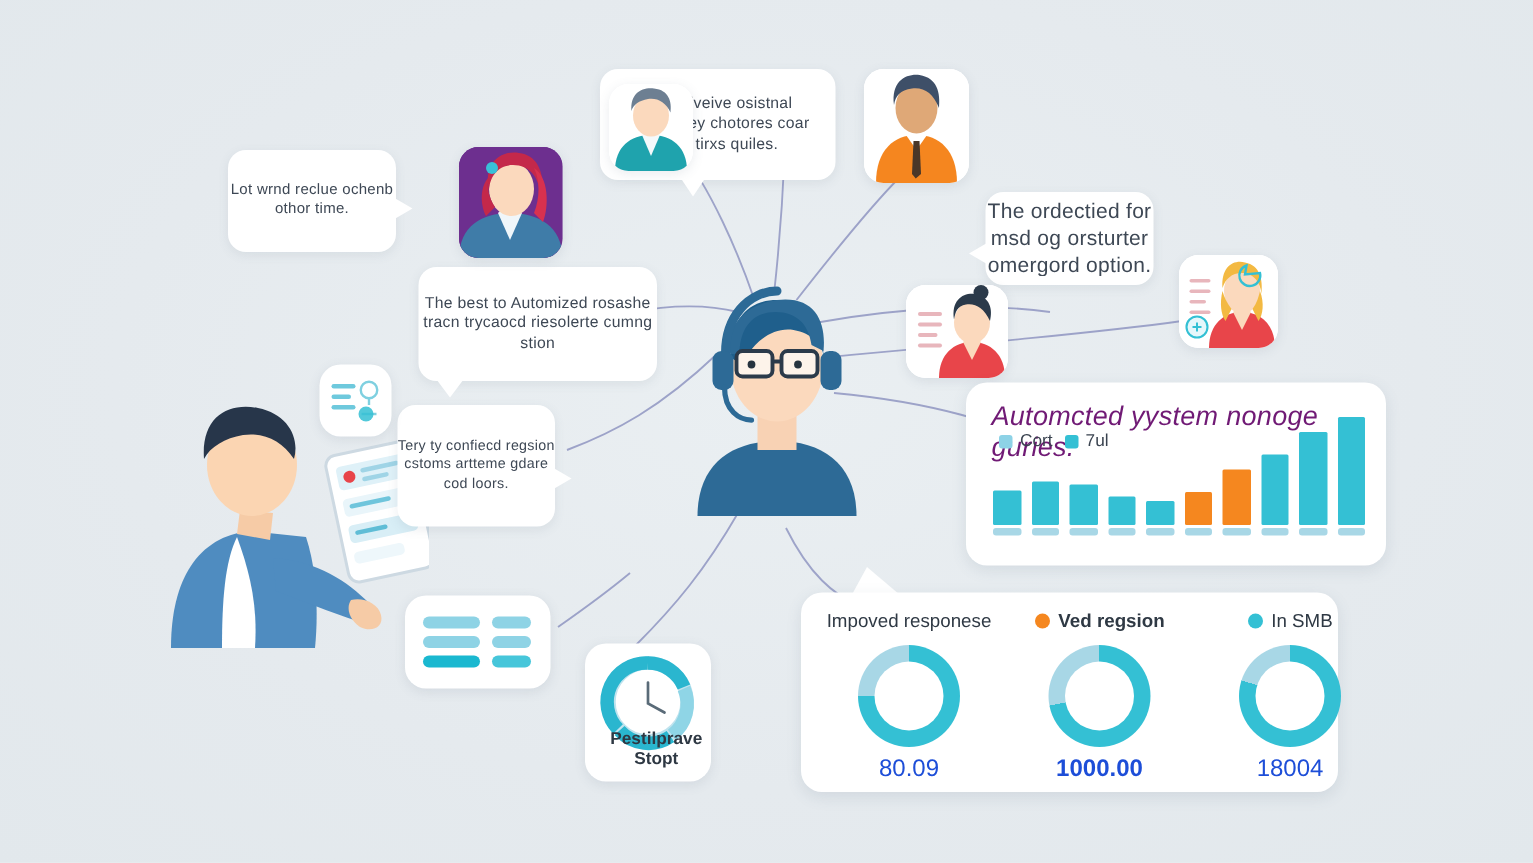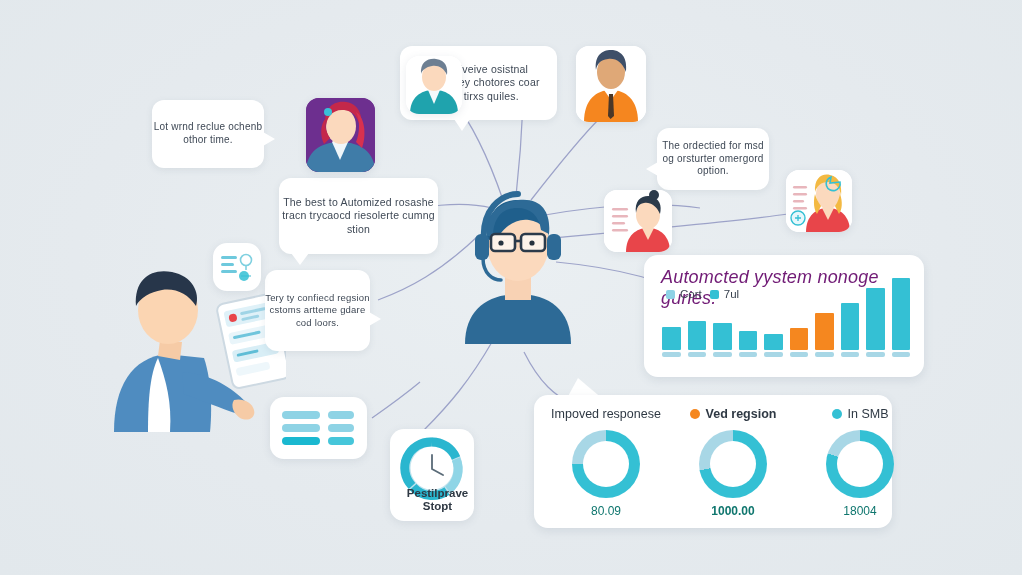--- a/index.html
+++ b/index.html
@@ -84,21 +84,21 @@
     position: absolute;
     width: 120px;
     text-align: center;
   }
   .donut-head { font-size: 12.5px; color: #2f3944; filter: blur(.3px); white-space: nowrap; display:flex; align-items:center; justify-content:center; gap:6px;}
   .dot { width: 10px; height: 10px; border-radius: 50%; display: inline-block; }
   .donut { width: 68px; height: 68px; margin: 9px auto 0; border-radius: 50%; position: relative; }
   .donut::after {
     content: ""; position: absolute; inset: 11px; background: #fff; border-radius: 50%;
   }
-  .donut-val { font-size: 12px; color: #0f766e; margin-top: 6px; filter: blur(.35px); }
+  .donut-val { font-size: 16px; color: #1d4ed8; margin-top: 6px; filter: blur(.35px); }
   
   .tile {
     position: absolute;
     background: #fff;
     border-radius: 14px;
     box-shadow: 0 2px 8px rgba(80,100,120,.12);
   }
   .clock-label {
     position: absolute;
     left: 0; right: 0; bottom: 8px;
@@ -200,21 +200,21 @@
     <div class="txt" style="font-size:10.5px;padding-left:42px;text-align:left;">Diveive osistnal trey chotores coar in tirxs quiles.</div>
     <div class="tail" style="left:54px;bottom:-11px;border-left:8px solid transparent;border-right:8px solid transparent;border-top:12px solid #ffffff;"></div>
   </div>
 
   <div class="bubble" style="left:279px;top:178px;width:159px;height:76px;">
     <div class="txt" style="font-size:10.5px;">The best to Automized rosashe tracn trycaocd riesolerte cumng stion</div>
     <div class="tail" style="left:12px;bottom:-11px;border-left:9px solid transparent;border-right:9px solid transparent;border-top:12px solid #ffffff;"></div>
   </div>
 
   <div class="bubble" style="left:657px;top:128px;width:112px;height:62px;">
-    <div class="txt" style="font-size:10px;">The ordectied for msd og orsturter omergord option.</div>
+    <div class="txt" style="font-size:14px;">The ordectied for msd og orsturter omergord option.</div>
     <div class="tail" style="left:-11px;top:34px;border-top:7px solid transparent;border-bottom:7px solid transparent;border-right:12px solid #ffffff;"></div>
   </div>
 
   <div class="bubble" style="left:265px;top:270px;width:105px;height:81px;">
     <div class="txt" style="font-size:9.5px;">Tery ty confiecd regsion cstoms artteme gdare cod loors.</div>
     <div class="tail" style="right:-11px;top:42px;border-top:7px solid transparent;border-bottom:7px solid transparent;border-left:12px solid #ffffff;"></div>
   </div>
 
   <div class="avatar-card" style="left:306px;top:98px;width:69px;height:74px;background:#6d2f8f;">
     <svg viewBox="0 0 69 74" width="69" height="74">

